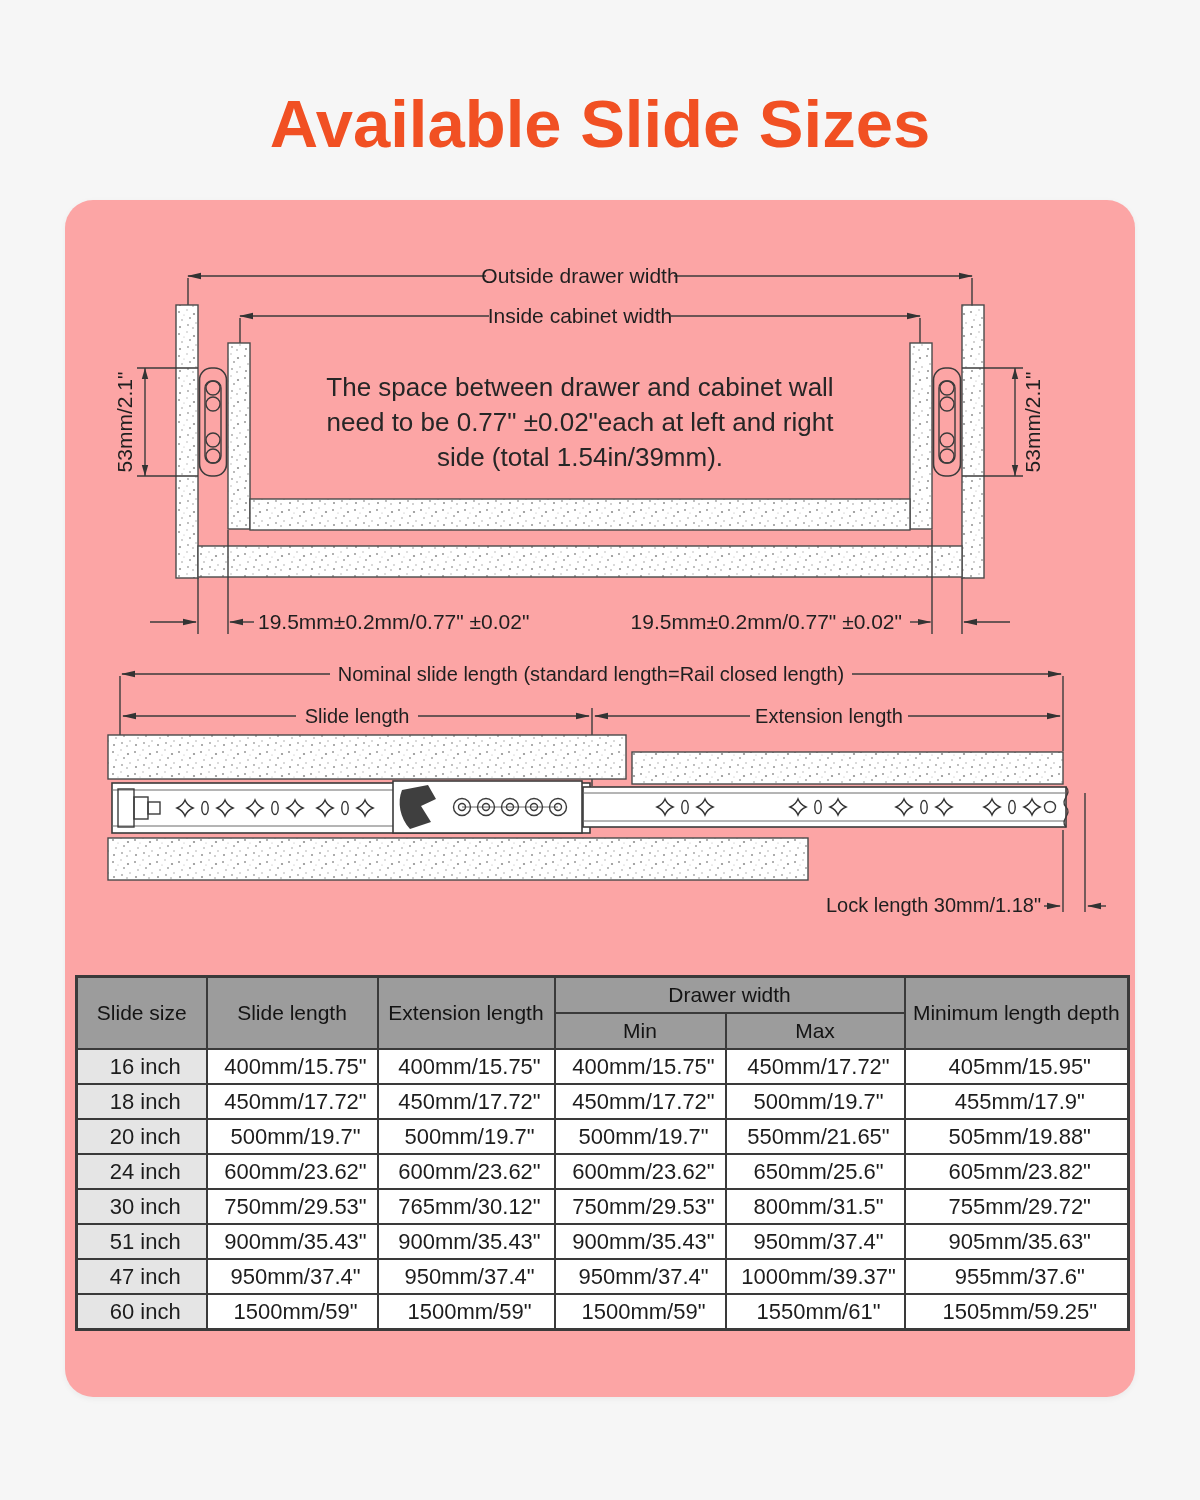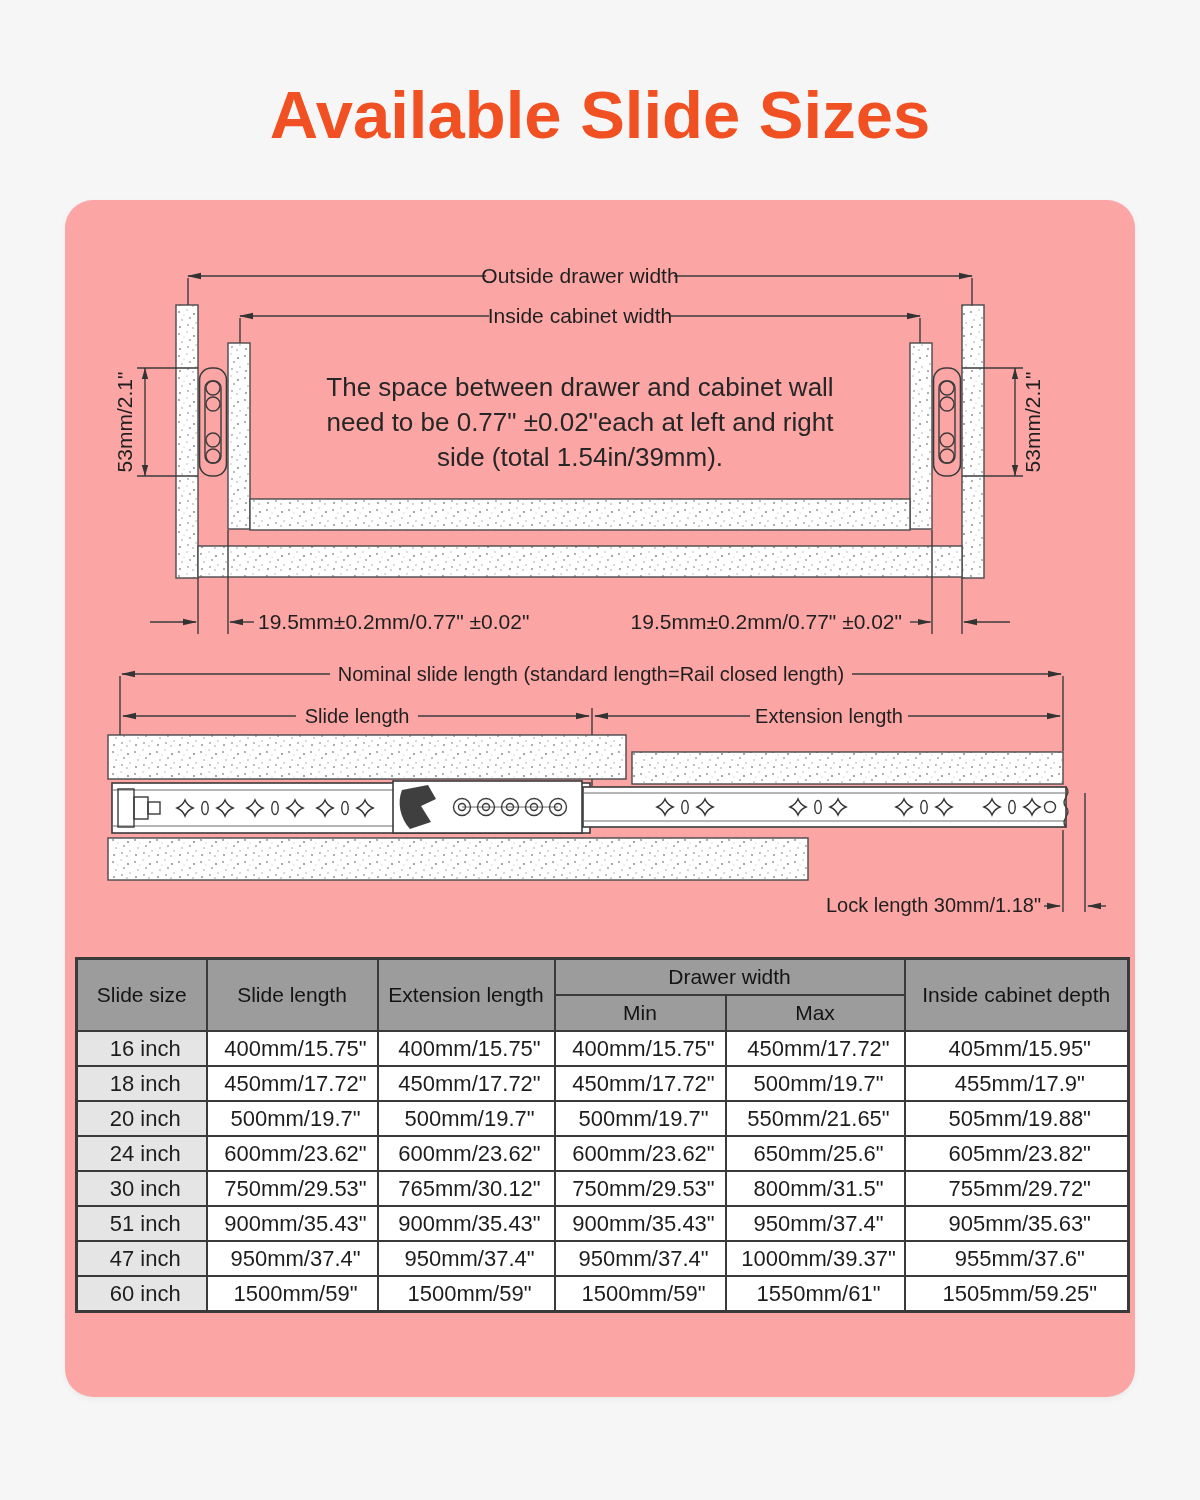--- a/index.html
+++ b/index.html
@@ -3,21 +3,21 @@
 <meta charset="utf-8">
 <style>
   html,body { margin:0; padding:0; }
   body {
     width:1200px; height:1500px;
     background:#f6f6f6;
     font-family:"Liberation Sans", sans-serif;
     position:relative; overflow:hidden;
   }
   .title {
-    position:absolute; top:76px; left:0; width:1200px;
+    position:absolute; top:85px; left:0; width:1200px;
     text-align:center; margin:0;
     font-size:67px; font-weight:bold; color:#f15023; letter-spacing:0;
   }
   .card {
     position:absolute; left:65px; top:200px;
     width:1070px; height:1197px; box-sizing:border-box;
     background:#fca5a5; border-radius:28px;
     box-shadow:0 2px 6px rgba(0,0,0,0.05);
     padding-top:40px;
   }
@@ -29,21 +29,21 @@
   .bd  { stroke:#4a4a4a; stroke-width:1.4; }
   .wh  { fill:#ffffff; stroke:#3b3b3b; stroke-width:1.6; }
   .hole{ fill:#ffffff; stroke:#333333; stroke-width:1.4; }
   .t26 { font-size:26px; fill:#262626; }
   .t21 { font-size:21px; fill:#1f1f1f; }
   .t20 { font-size:20px; fill:#1f1f1f; }
   .ah  { fill:#333333; stroke:none; }
 
   table.spec {
     border-collapse:collapse; table-layout:fixed;
-    width:1052px; margin:17px 0 0 10px;
+    width:1052px; margin:35px 0 0 10px;
     text-align:center; color:#1d1d1d; font-size:22px;border-radius:18px;
   }
   table.spec th, table.spec td { border:2px solid #3a3a3a; padding:0; overflow:hidden; }
   table.spec { border:3px solid #3a3a3a; }
   table.spec th {
     background:#9c9c9c; color:#141414;
     font-weight:normal; font-size:21px; height:34px;
   }
   table.spec td { background:#ffffff; height:33px;padding-left:7px; }
   table.spec td.c0 { background:#e5e5e5; }
@@ -266,21 +266,21 @@
       <col style="width:171px">
         <col style="width:179px">
         <col style="width:224px">
     </colgroup>
     <tbody>
       <tr>
         <th rowspan="2">Slide size</th>
         <th rowspan="2">Slide length</th>
         <th rowspan="2">Extension length</th>
         <th colspan="2">Drawer width</th>
-        <th rowspan="2">Inside cabinet depth</th>
+        <th rowspan="2">Minimum length depth</th>
       </tr>
       <tr>
         <th>Min</th>
         <th>Max</th>
       </tr>
 
       <tr>
         <td class="c0">16 inch</td>
         <td>400mm/15.75"</td>
         <td>400mm/15.75"</td>

